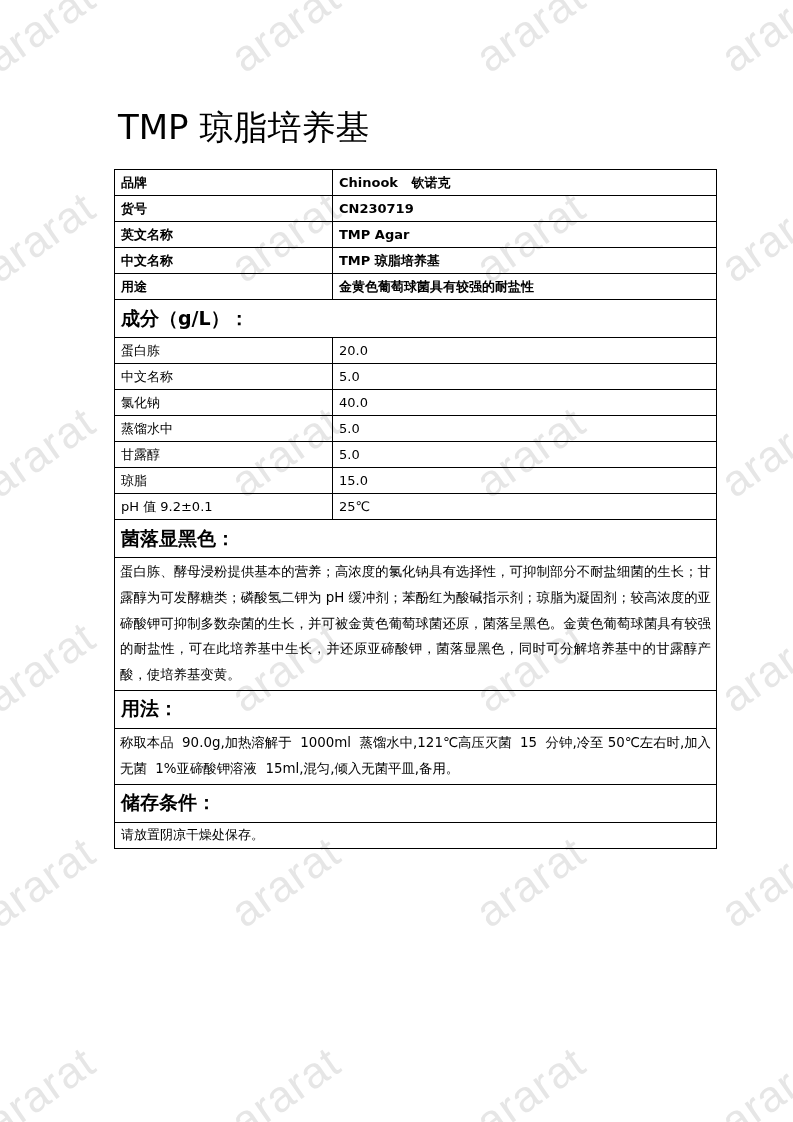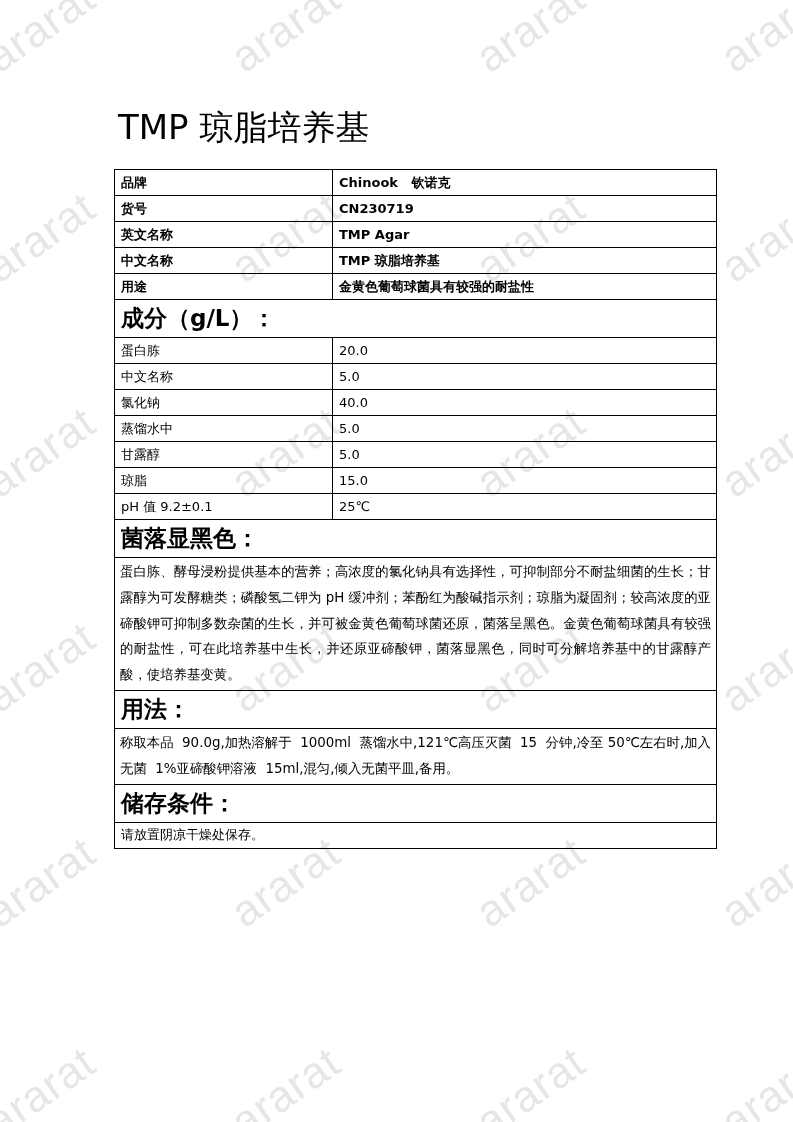--- a/index.html
+++ b/index.html
@@ -5,21 +5,21 @@
   html,body{margin:0;padding:0;background:#fff;}
   body{width:793px;height:1122px;position:relative;overflow:hidden;font-family:"DejaVu Sans","Liberation Sans",sans-serif;color:#000;}
   .wm-layer{position:absolute;left:0;top:0;width:793px;height:1122px;pointer-events:none;z-index:0;}
   .wm{position:absolute;font-family:"Liberation Sans","DejaVu Sans",sans-serif;font-size:44px;color:#e6e6e6;transform:rotate(-35deg);transform-origin:center;white-space:nowrap;letter-spacing:1px;}
   .title{position:absolute;left:118px;top:104px;font-size:34px;font-weight:normal;line-height:46px;z-index:1;}
   table.spec{position:absolute;left:114px;top:169px;width:603px;border-collapse:collapse;z-index:1;font-size:13px;}
   table.spec td{border:1px solid #000;padding:0 6px;vertical-align:middle;}
   td.k{width:205px;}
   tr.r26 td{height:25px;}
   tr.info td{font-weight:bold;}
-  tr.sec td{height:37px;font-weight:bold;font-size:23px;padding-left:6px;}
+  tr.sec td{height:37px;font-weight:bold;font-size:19px;padding-left:6px;}
   tr.para td{font-size:13.4px;line-height:25.8px;padding:1px 5px 2px 5px;text-align:justify;}
   tr.store td{height:25px;}
 </style>
 </head>
 <body>
 
 <div class="wm-layer">
   <span class="wm" style="left:-20px;top:2px">ararat</span>
   <span class="wm" style="left:225px;top:2px">ararat</span>
   <span class="wm" style="left:470px;top:2px">ararat</span>

